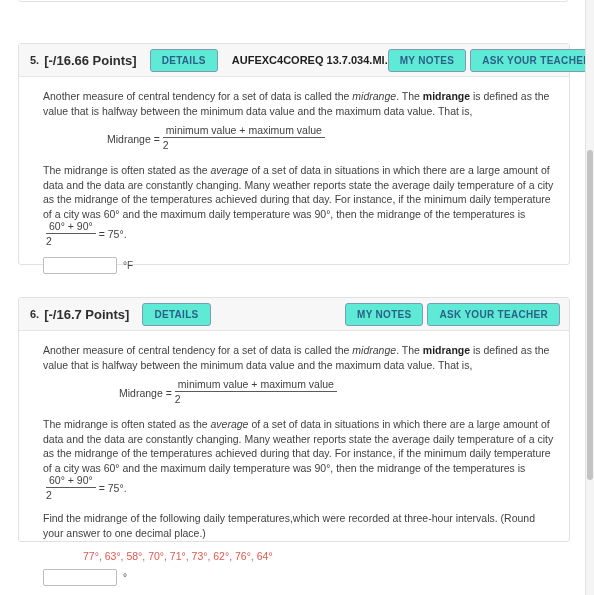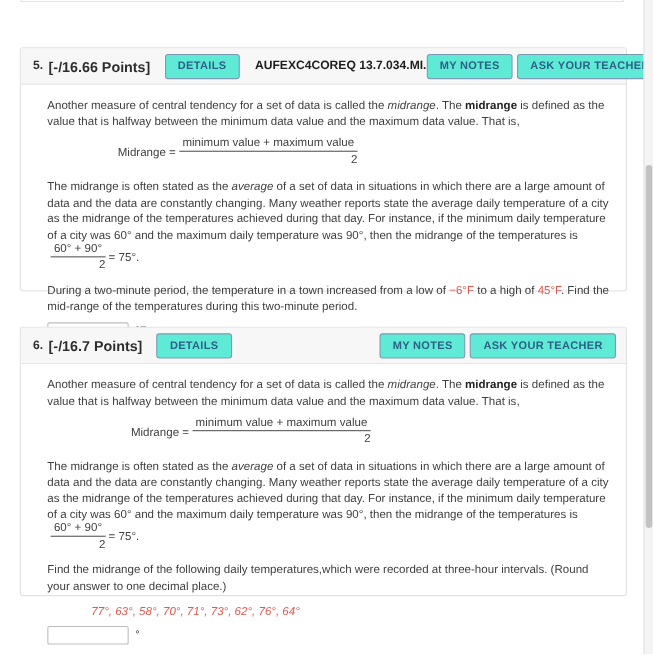--- a/index.html
+++ b/index.html
@@ -136,21 +136,21 @@
   }
   p.text.tight { margin-bottom: 7px; }
   em { font-style: italic; }
   strong { font-weight: bold; color: #1f1f1f; }
 
   
   .frac {
     display: inline-flex;
     flex-direction: column;
     vertical-align: middle;
-    text-align: right;
+    text-align: left;
     margin: 0 3px;
     position: relative;
     top: -1px;
   }
   .frac .num {
     border-bottom: 1px solid #5a5a5a;
     padding: 0 3px 1px 3px;
     line-height: 12px;
     white-space: nowrap;
   }
@@ -200,21 +200,20 @@
     margin-left: 6px;
     font-size: 10px;
     color: #4a4a4a;
   }
 
   .temp-list {
     margin: 9px 0 0 40px;
     font-size: 10.5px;
     color: #e0584f;
     line-height: 14px;
-    font-style: italic;
   }
   .answer-row.indent { margin-left: 0px; }
 </style>
 </head>
 <body>
 
 <div class="page">
 
   <div class="card-stub"></div>
 
@@ -244,21 +243,20 @@
       </div>
 
       <p class="text"><span>The midrange is often stated as the </span><em>average</em><span> of a set of data in situations in which there are a large amount of data and the data are constantly changing. Many weather reports state the average daily temperature of a city as the midrange of the temperatures achieved during that day. For instance, if the minimum daily temperature of a city was 60° and the maximum daily temperature was 90°, then the midrange of the temperatures is</span><span class="inline-eq">
             <span class="frac">
               <span class="num">60° + 90°</span>
               <span class="den">2</span>
             </span>
             <span>= 75°.</span>
           </span></p>
 
-      <p class="text tight"><span>During a two-minute period, the temperature in a town increased from a low of </span><span class="hot">−6°F</span><span> to a high of </span><span class="hot">45°F</span><span>. Find the mid-range of the temperatures during this two-minute period.</span></p>
 
       <div class="answer-row">
         <input class="answer-input" type="text" placeholder="" style="">
         <span class="unit">°F</span>
       </div>
 
     </div>
   </div>
 
   <div class="qcard" id="qcard-6">

